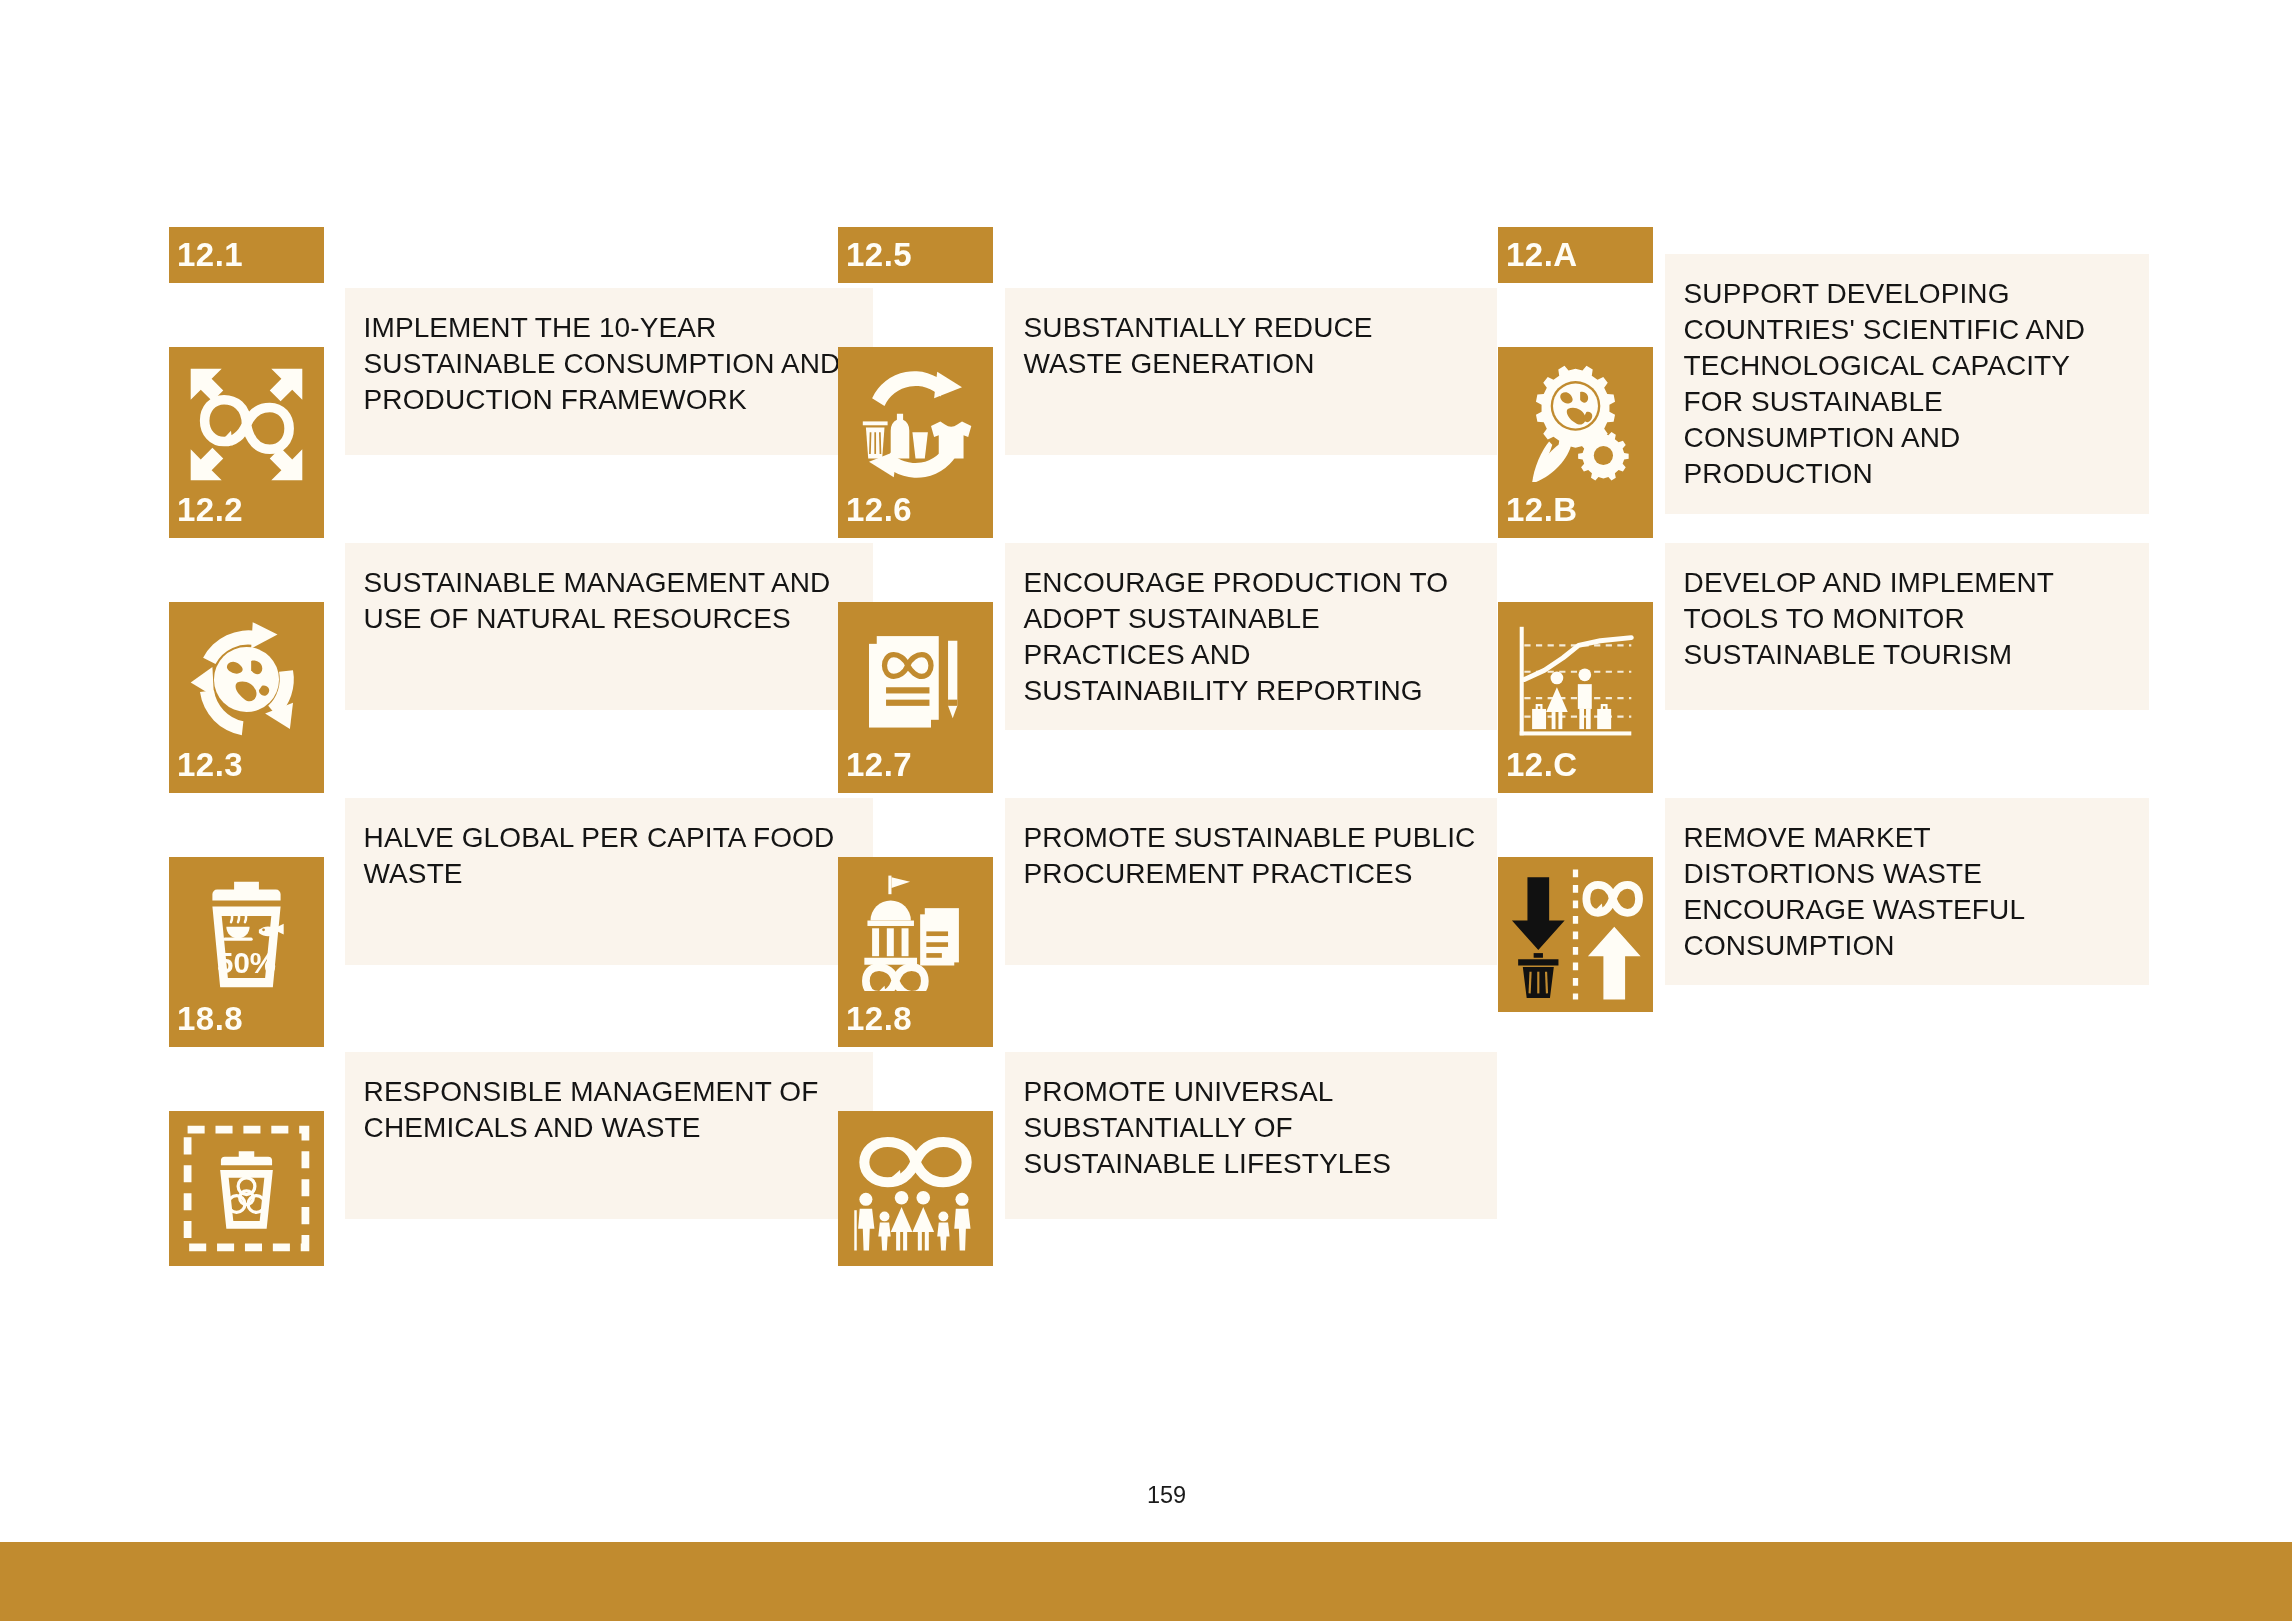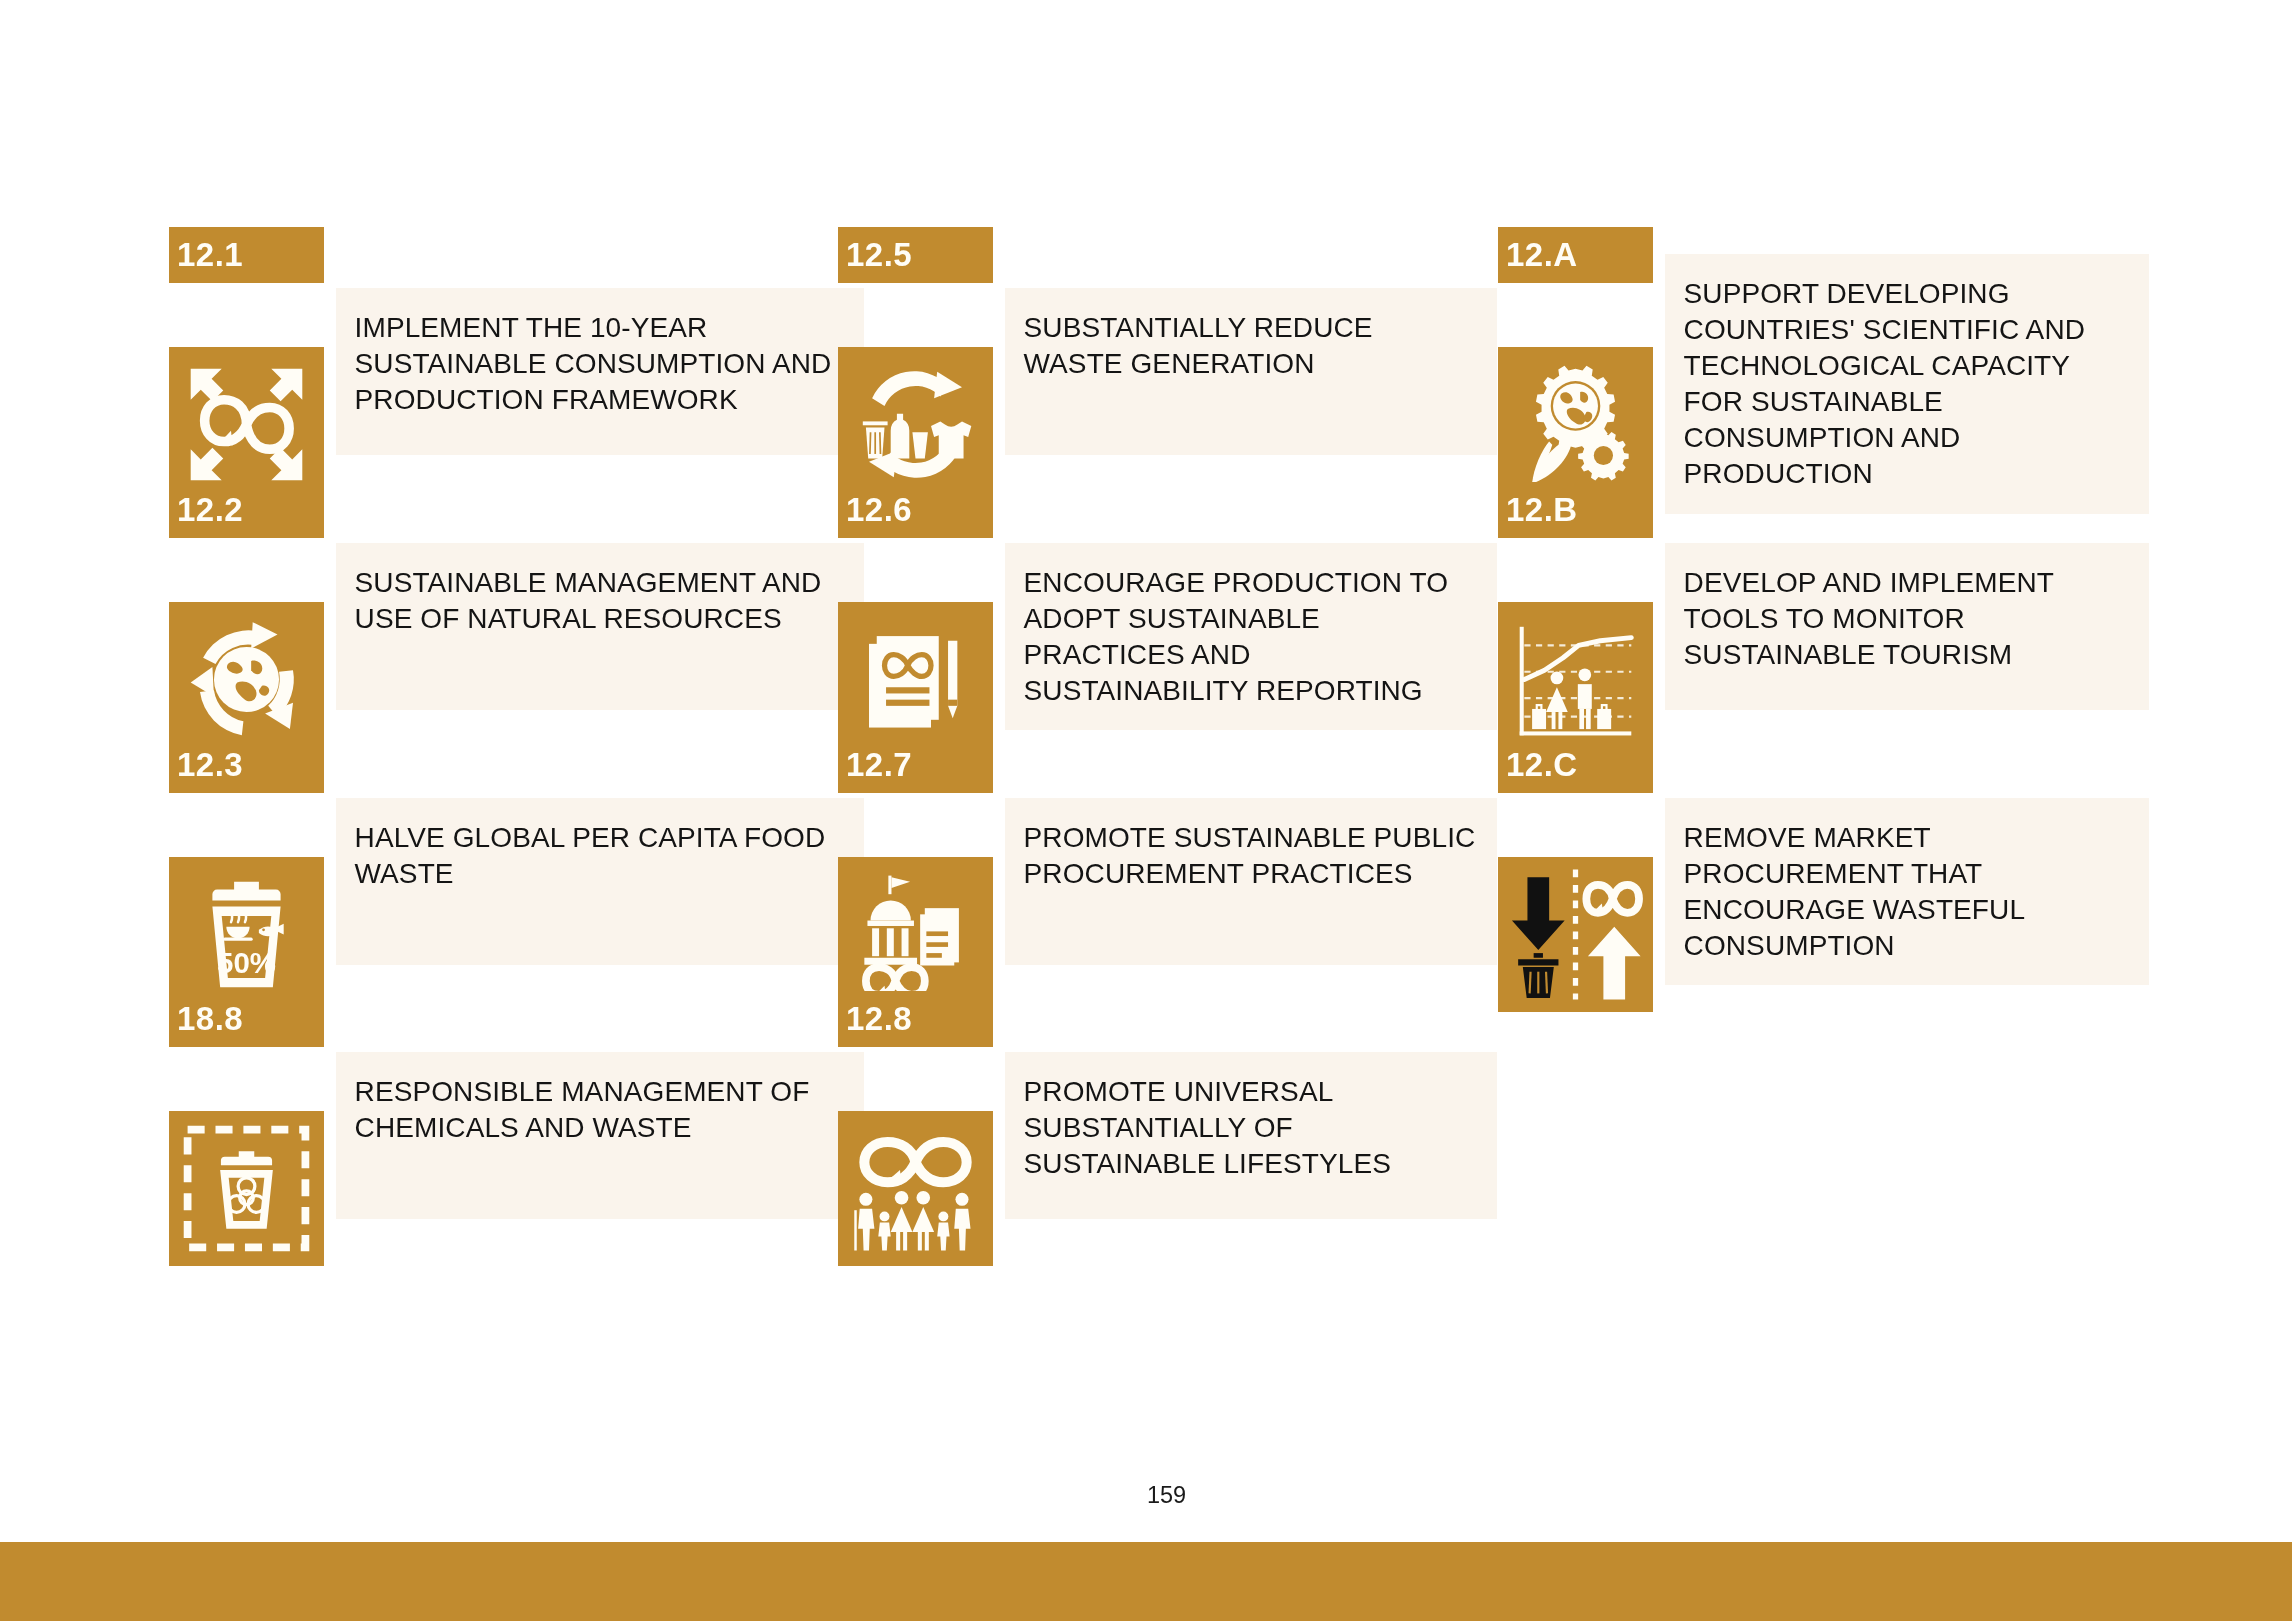--- a/index.html
+++ b/index.html
@@ -87,21 +87,21 @@
   .target-text span {
     display: block;
     color: #141414;
     font-size: 28px;
     line-height: 36px;
     letter-spacing: 0.1px;
     font-weight: 400;
   }
 
   
-  .col-0 .target-text { left: 167px; width: 528px; min-height: 167px; }
+  .col-0 .target-text { left: 176px; width: 528px; min-height: 167px; }
   .col-1 .target-text { left: 167px; width: 492px; min-height: 167px; }
   .col-2 .target-text { left: 167px; width: 484px; min-height: 167px; }
 
   
   .card-12A .target-text { top: 27.4px; min-height: 231px; }
   
   .card-12C .target-text { top: 61px; min-height: 167px; }
 
   
   #page-number {
@@ -478,21 +478,21 @@
 
         <g fill="none" stroke="#FFFDF6" stroke-width="5" stroke-linecap="round">
           <path d="M74 27 C73 21 69 18 64.5 18 C59.5 18 57 22 57 27 C57 32 59.5 36 64.5 36 C69 36 72 33 74 27 C76 21 79 18 83.5 18 C88.5 18 91 22 91 27 C91 32 88.5 36 83.5 36 C79 36 76 33 74 27"></path>
         </g>
         <path d="M67 30 L61.5 35.5 L68 37 Z" fill="#FFFDF6"></path>
 
         <path d="M68 92 v-28 h-10 l17 -19 l17 19 h-10 v28 z" fill="#FFFDF6"></path>
       </svg>
     </div>
     <div class="target-text">
-      <span>REMOVE MARKET PROCUREMENT THAT ENCOURAGE WASTEFUL CONSUMPTION</span>
+      <span>REMOVE MARKET DISTORTIONS WASTE ENCOURAGE WASTEFUL CONSUMPTION</span>
     </div>
   </div>
 
 </div>
 
 <div id="page-number">159</div>
 <div id="footer-bar"></div>
 
 
 </body></html>

